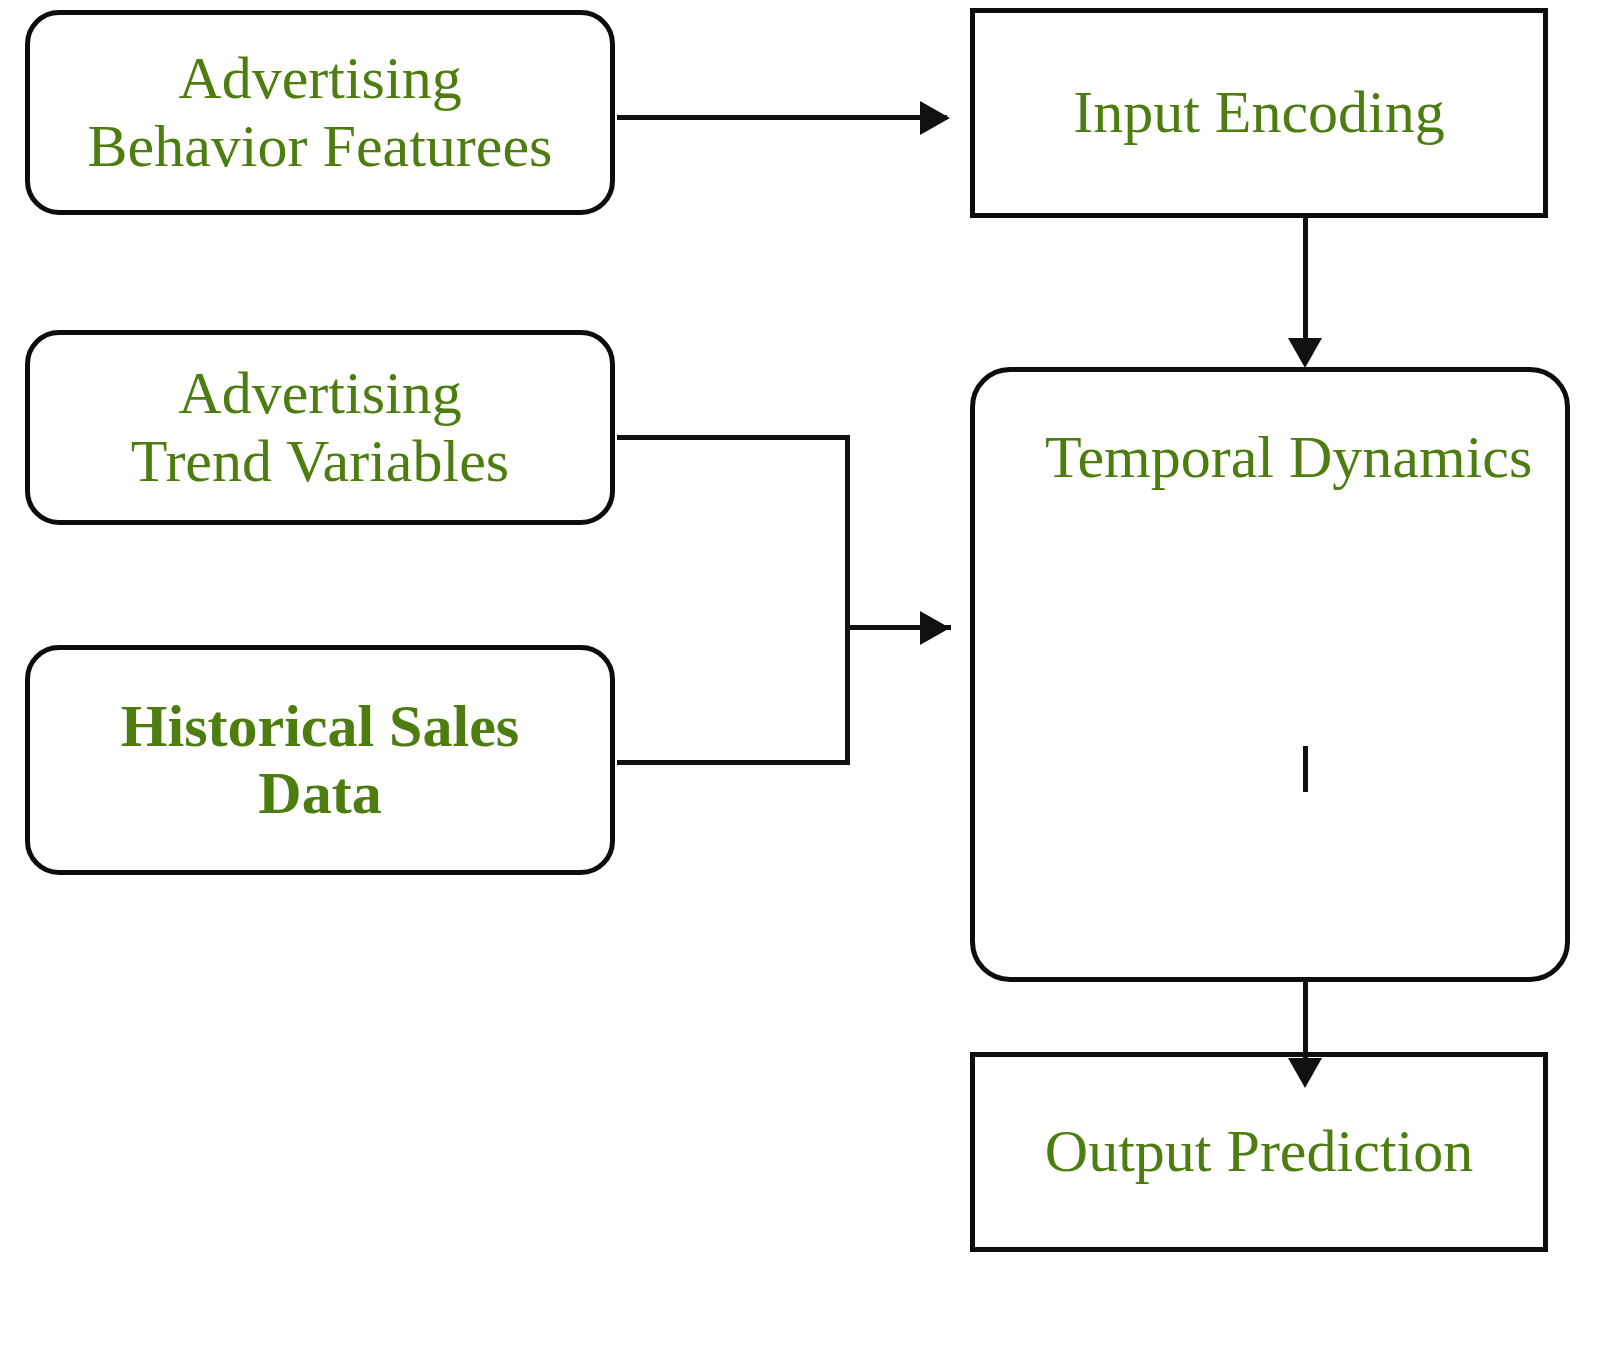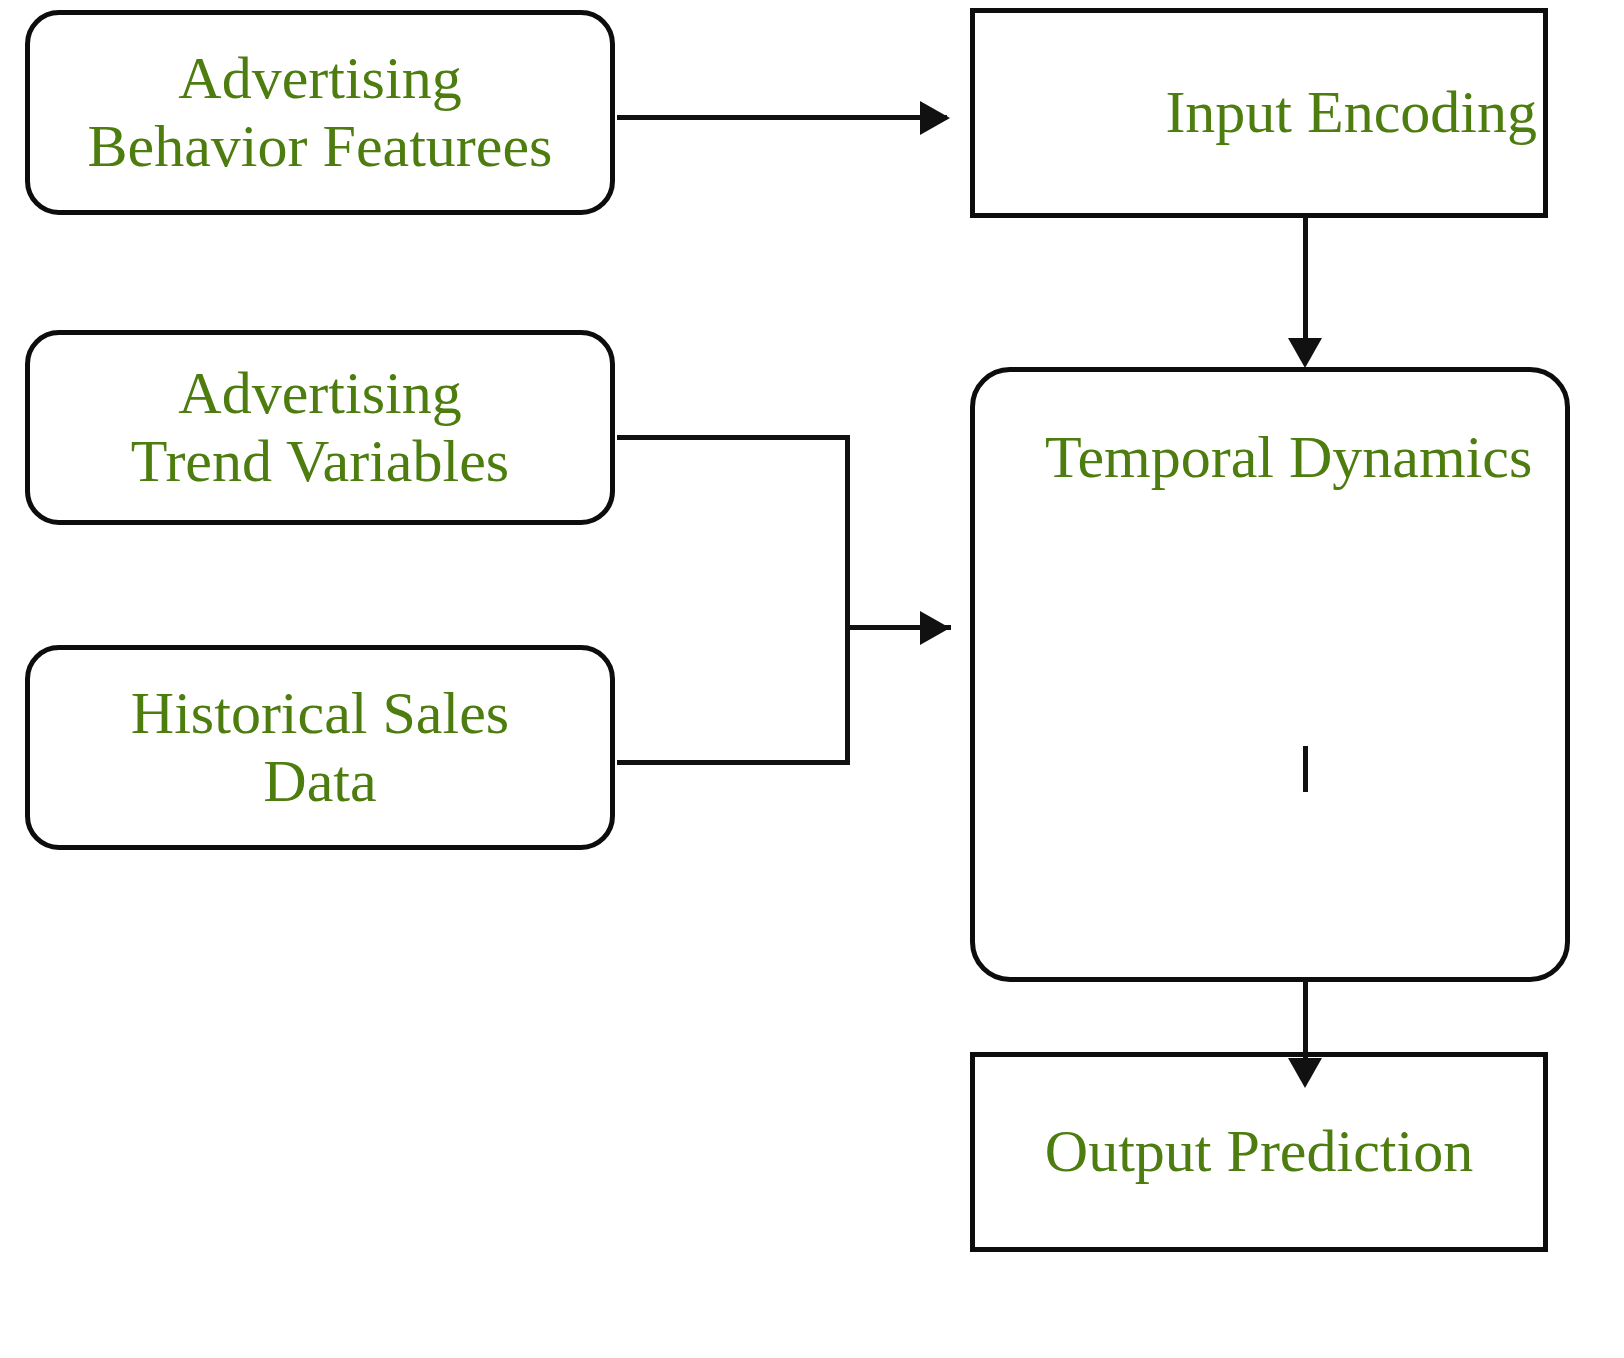--- a/index.html
+++ b/index.html
@@ -32,23 +32,23 @@
 
   .node-label {
     display: block;
     white-space: pre-line;
     padding: 0 6px;
   }
 
   
   #n-behavior   { left: 25px;  top: 10px;   width: 590px; height: 205px; font-size: 60px; }
   #n-trend      { left: 25px;  top: 330px;  width: 590px; height: 195px; font-size: 60px; }
-  #n-history    { left: 25px;  top: 645px;  width: 590px; height: 205px; font-size: 60px; }
+  #n-history    { left: 25px;  top: 645px;  width: 590px; height: 230px; font-size: 60px; font-weight: bold; }
 
-  #n-input      { left: 970px; top: 8px;    width: 578px; height: 210px; font-size: 60px; justify-content: flex-end; }
+  #n-input      { left: 970px; top: 8px;    width: 578px; height: 210px; font-size: 60px; }
 
   #n-temporal   { left: 970px; top: 367px;  width: 600px; height: 615px;
                   display: block; border-radius: 40px; }
   #n-temporal .td-title {
     position: absolute;
     top: 52px; left: 48px;
     font-size: 60px;
     white-space: nowrap;
     margin-left: 22px;
   }

